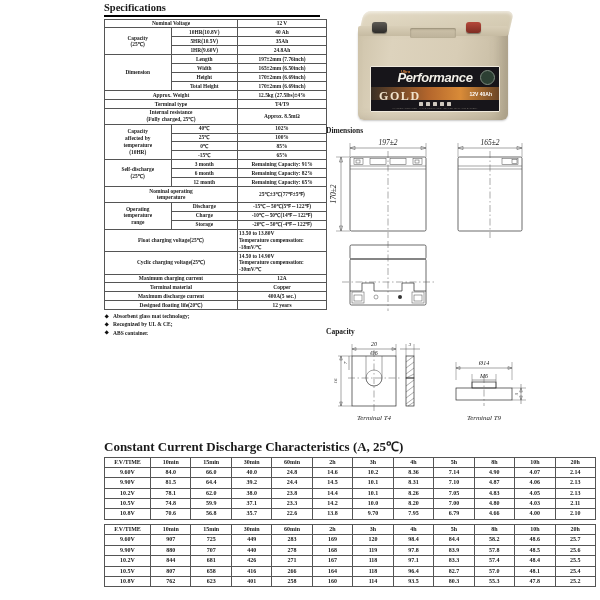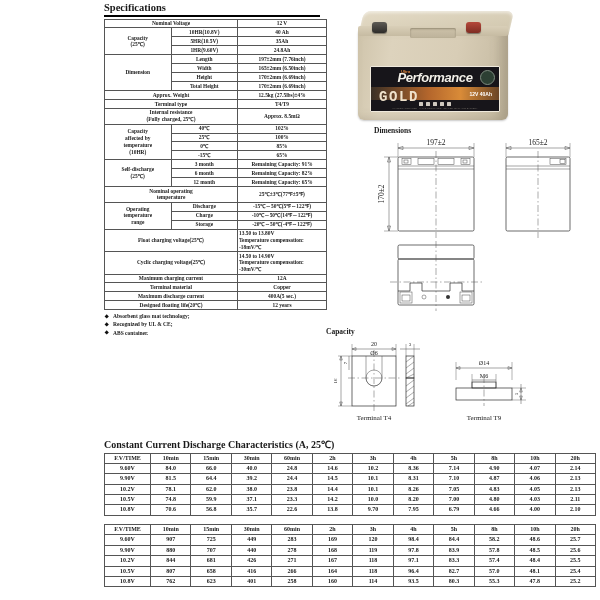--- a/index.html
+++ b/index.html
@@ -40,21 +40,21 @@
   .bullets li:before{
     content:"";position:absolute;left:1px;top:1.4px;
     width:3.4px;height:3.4px;background:#111;
     transform:rotate(45deg);
   }
 
   
   .wide-wrap{position:absolute;left:104px;width:492px;}
   h3.tbl-title{
     font-family:"Liberation Serif", serif;
-    font-size:10px;font-weight:bold;margin:0 0 1.5px 0;
+    font-size:13px;font-weight:bold;margin:0 0 1.5px 0;
   }
   table.disc{
     border-collapse:collapse;width:492px;table-layout:fixed;
     font-size:6px;
   }
   table.disc td,table.disc th{
     border:0.6px solid #555;text-align:center;
     padding:1.1px 0;font-weight:bold;line-height:1.2;
   }
   table.disc th{font-weight:bold;}
@@ -118,21 +118,21 @@
     position:absolute;left:30px;top:1.5px;
     color:#e2843a;font-size:4px;font-weight:bold;
     font-family:"Liberation Sans", sans-serif;
   }
   .lbl-stripe{
     position:absolute;left:0;top:20px;width:100%;height:13px;
     background:linear-gradient(90deg,#3a2f25 0%,#b4662c 45%,#d98b38 70%,#6a4526 100%);
   }
   .lbl-gold{
     position:absolute;left:8px;top:21.5px;color:#f0e2cc;
-    font-family:Liberation Mono, monospace;font-size:14px;
+    font-family:Liberation Serif, serif;font-size:12px;
     font-weight:bold;letter-spacing:1.6px;
   }
   .lbl-volt{
     position:absolute;right:7px;top:23.5px;color:#ffffff;
     font-family:"Liberation Sans", sans-serif;font-size:5px;font-weight:bold;
   }
   .lbl-icons{
     position:absolute;left:0;top:34px;width:100%;height:6px;
     display:flex;align-items:center;justify-content:center;gap:3px;
   }
@@ -140,21 +140,21 @@
   .lbl-fine{
     position:absolute;left:0;bottom:1px;width:100%;text-align:center;
     color:#6d6862;font-size:2.4px;font-family:"Liberation Sans", sans-serif;
   }
   .lbl-badge{
     position:absolute;right:4px;top:2.5px;width:13px;height:13px;
     border-radius:50%;background:#2c3f33;border:0.6px solid #7d8b7f;
   }
 
   
-  .draw{position:relative;}
+  .draw{position:relative;font-style:italic;}
   svg.tech{display:block;}
   .tl{stroke:#2b2b2b;stroke-width:0.7;fill:none;}
   .tl-thin{stroke:#4a4a4a;stroke-width:0.5;fill:none;}
   .tl-dash{stroke:#555;stroke-width:0.5;fill:none;stroke-dasharray:7 2.5 1.5 2.5;}
   .tl-ext{stroke:#555;stroke-width:0.45;fill:none;}
   .hatch{stroke:#444;stroke-width:0.45;}
   .dtext{font-family:"Liberation Serif", serif;font-size:7.5px;fill:#1a1a1a;}
   .dtext-s{font-family:"Liberation Serif", serif;font-size:6px;fill:#1a1a1a;}
   .dtext-xs{font-family:"Liberation Serif", serif;font-size:5px;fill:#1a1a1a;}
   .caption{font-family:"Liberation Serif", serif;font-size:7px;fill:#1a1a1a;}
@@ -533,21 +533,21 @@
           <i></i>
           <i></i>
           <i></i>
           <i></i>
           <i></i>
         </div>
         <div class="lbl-fine">MAINTENANCE FREE · VALVE REGULATED · SEALED LEAD ACID BATTERY</div>
       </div>
     </div>
 
-    <div style="margin:2px 0 0 0;padding-left:48px;">
+    <div style="margin:2px 0 0 0;">
       <div class="dim-title">Dimensions</div>
       <div class="draw">
         <svg class="tech" width="274" height="196" viewBox="0 0 274 196">
 
           <line class="tl-ext" x1="24" y1="8" x2="24" y2="22"></line>
           <line class="tl-ext" x1="100" y1="8" x2="100" y2="22"></line>
           <line class="tl-thin" x1="24" y1="13" x2="100" y2="13"></line>
           <path class="tl-thin" d="M24,13 l5,-1.6 v3.2 z" fill="#444"></path>
           <path class="tl-thin" d="M100,13 l-5,-1.6 v3.2 z" fill="#444"></path>
           <text class="dtext" x="62" y="10" text-anchor="middle">197±2</text>

